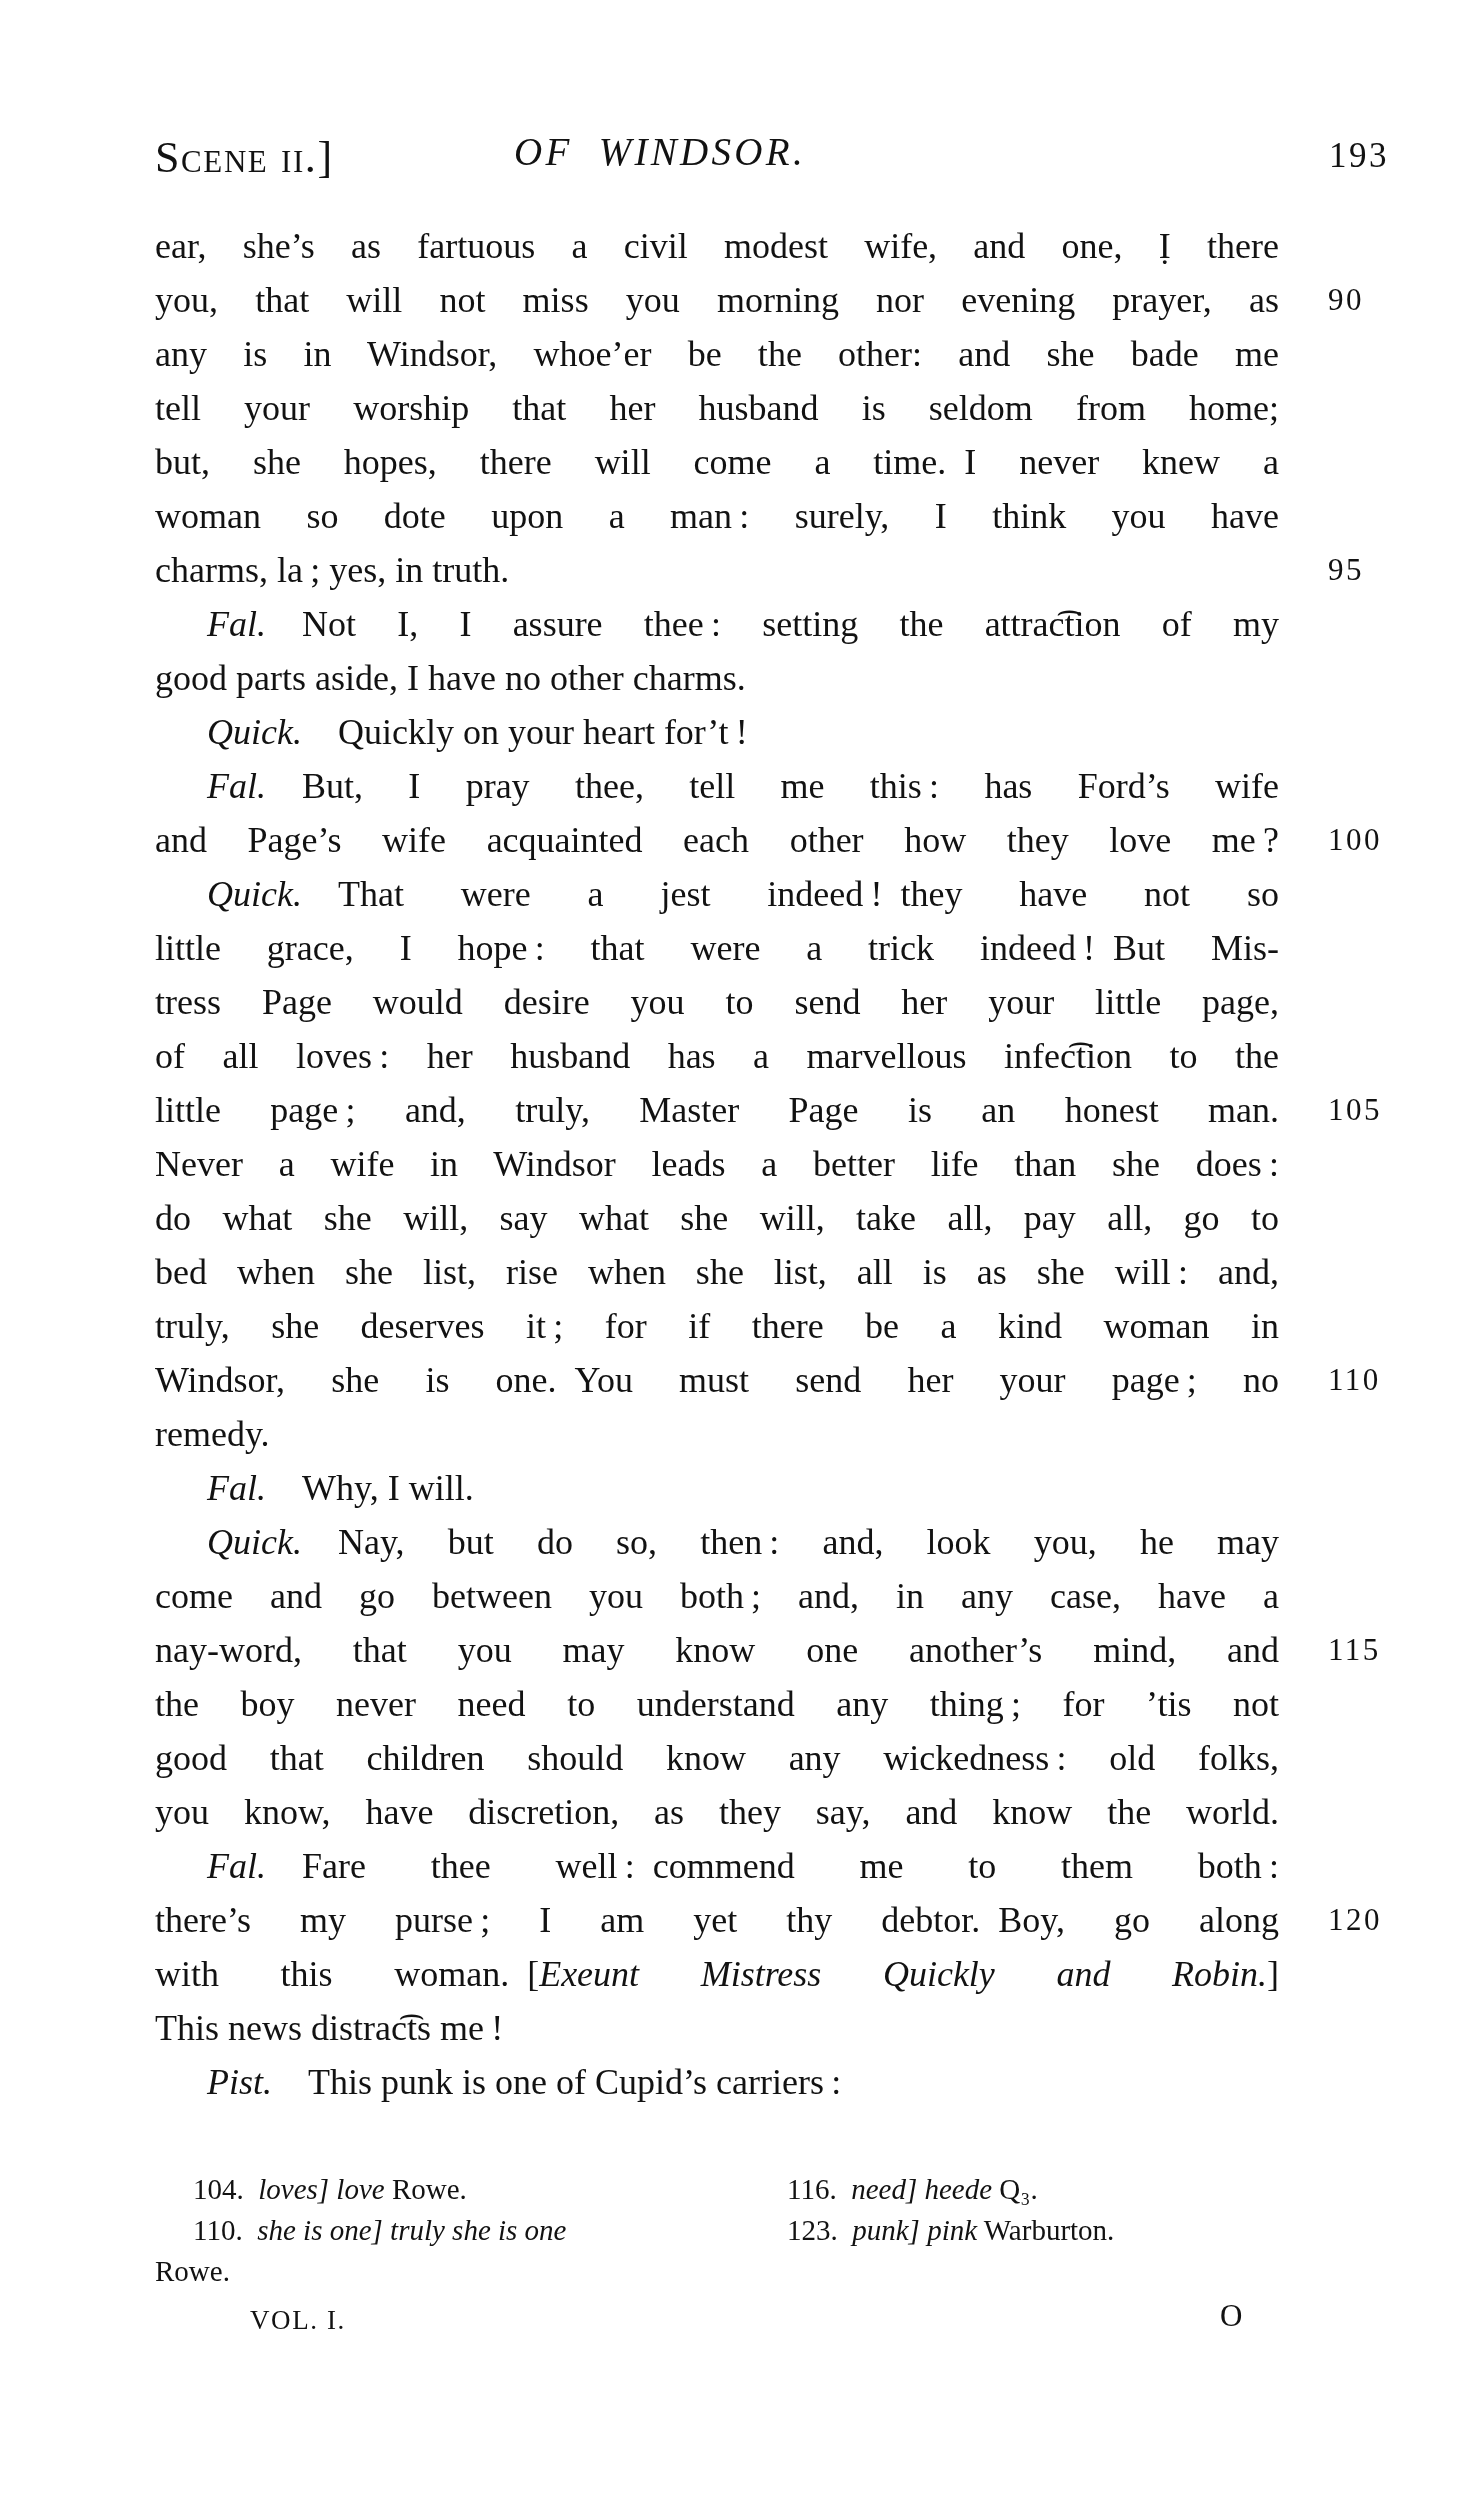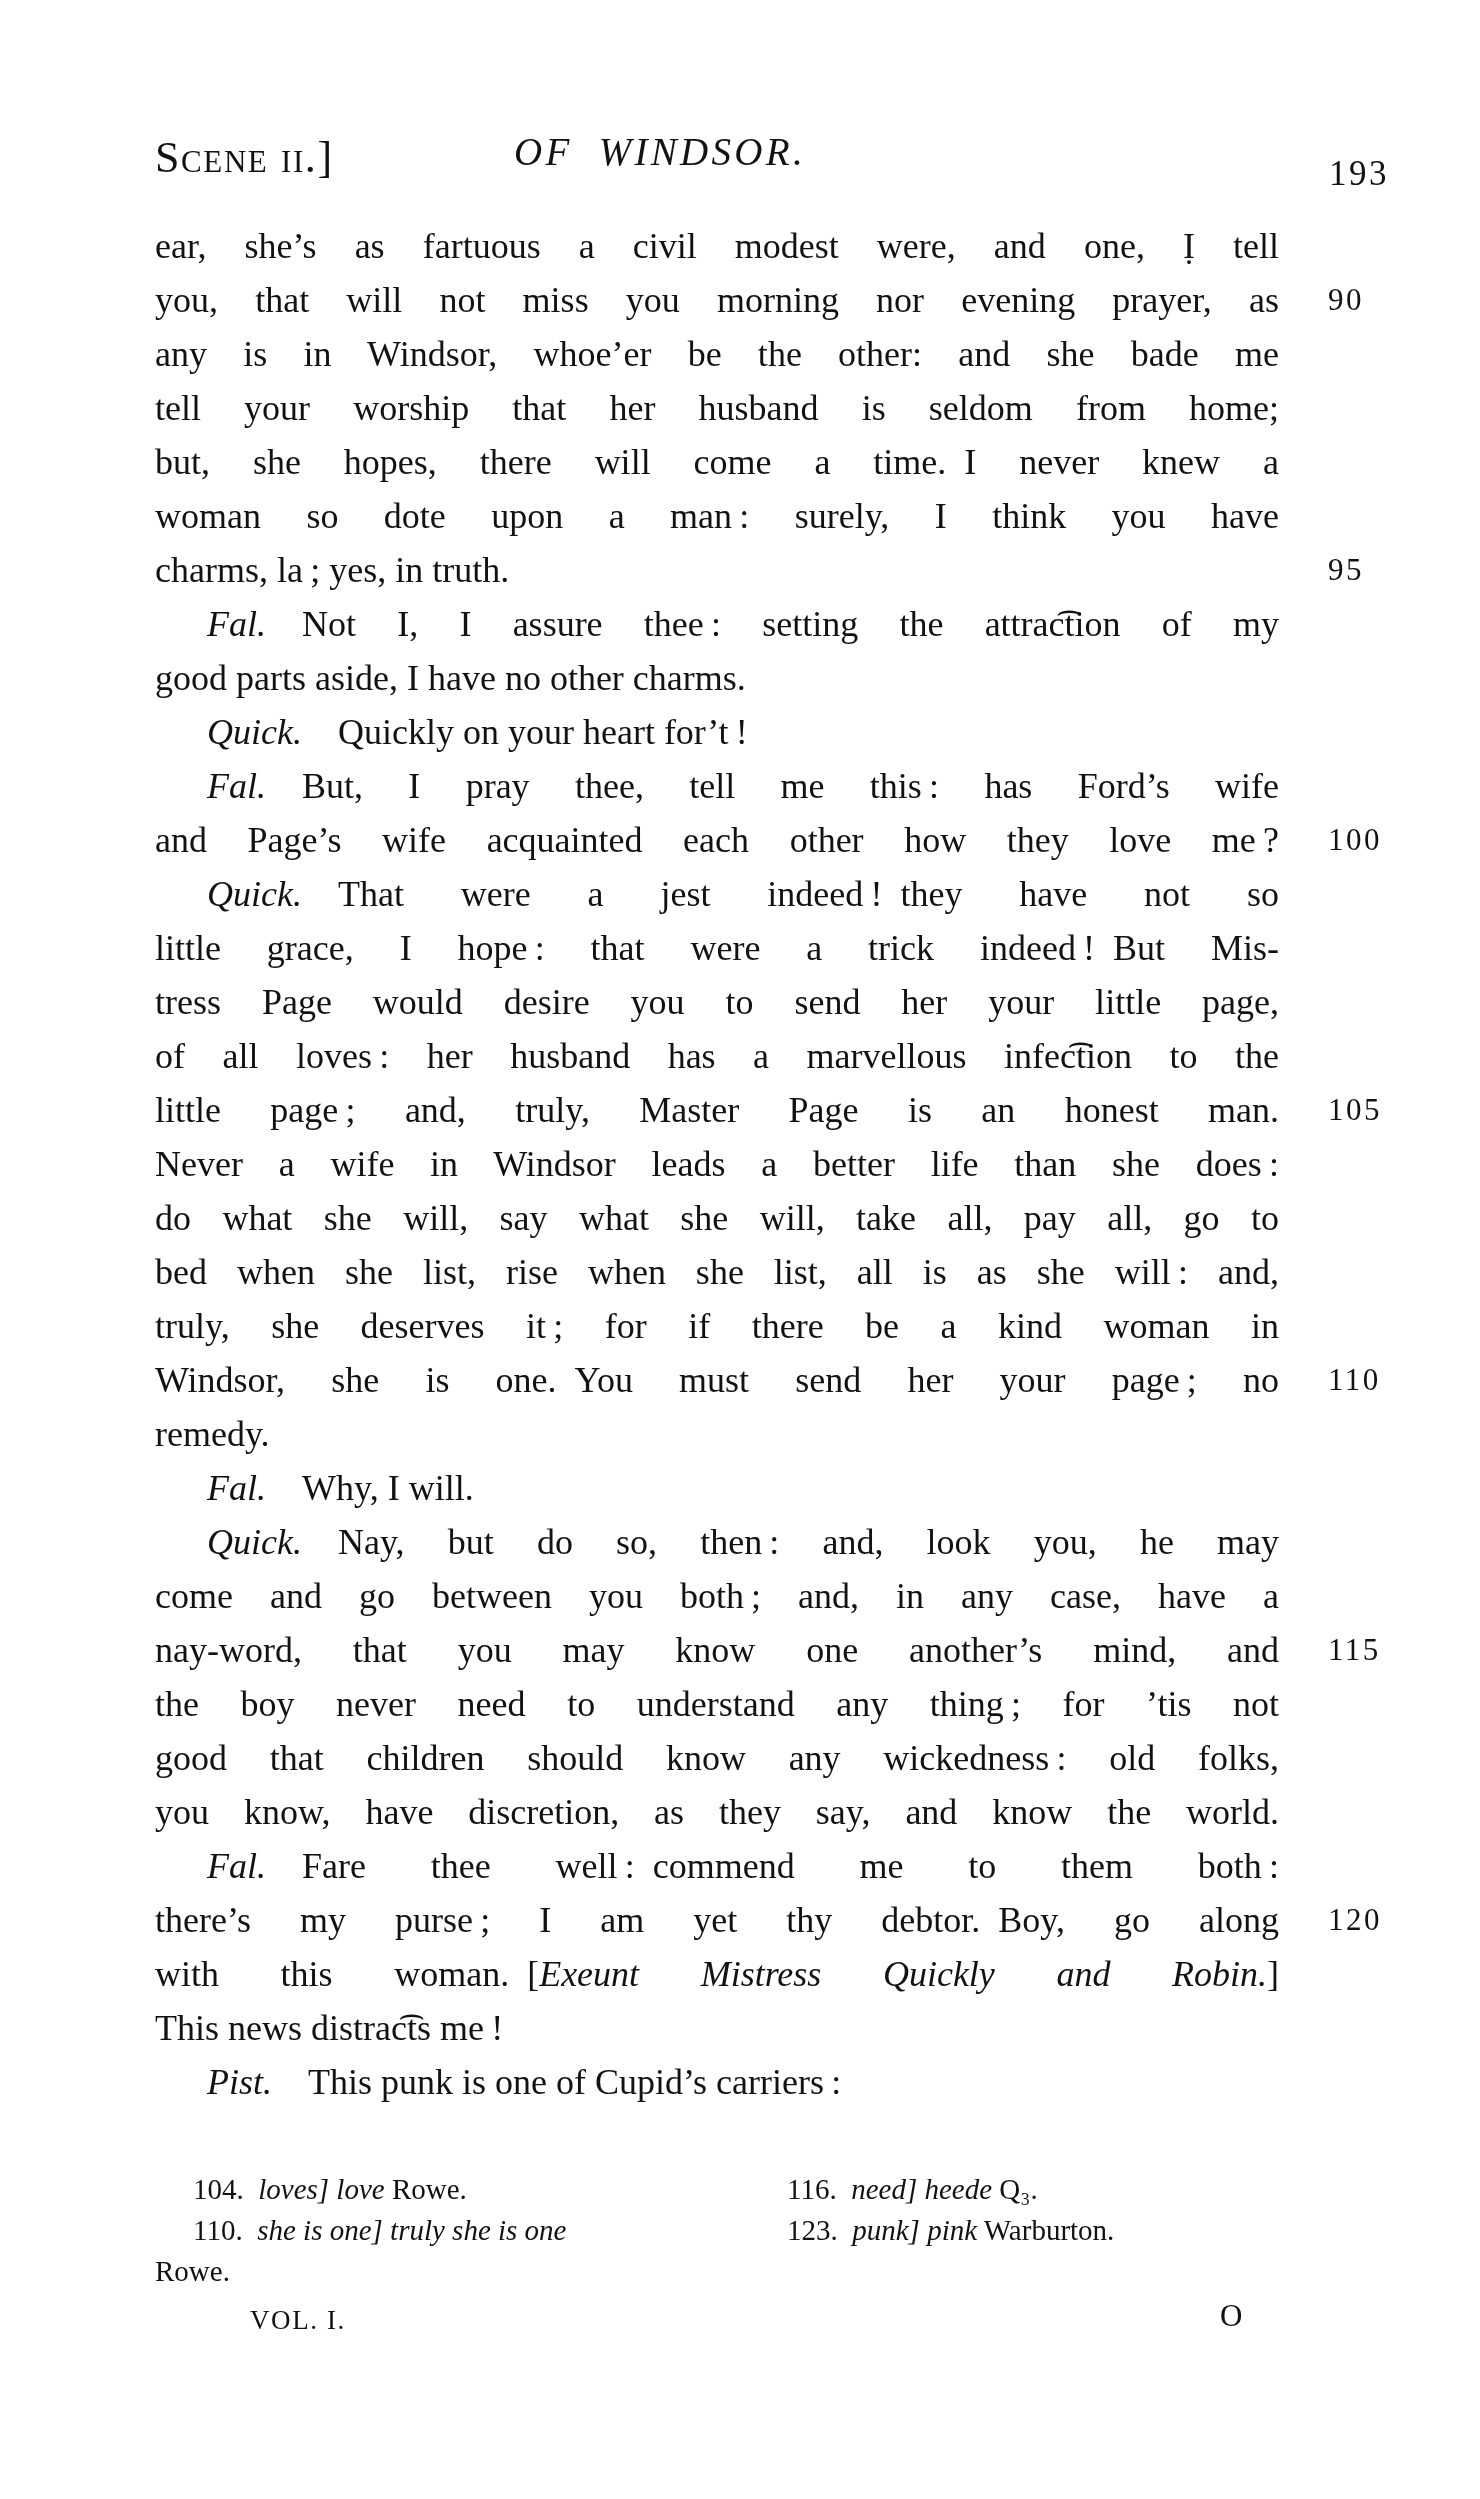--- a/index.html
+++ b/index.html
@@ -18,21 +18,21 @@
     position:absolute; left:155px; top:139px;
     font-size:44px; line-height:38px;
     font-variant:small-caps; letter-spacing:1.6px;
   }
   .hdr-title {
     position:absolute; left:514px; top:129px;
     font-size:39px; line-height:46px;
     font-style:italic; letter-spacing:3.3px; word-spacing:13px;text-align:right;
   }
   .hdr-page {
-    position:absolute; right:92px; top:153px;
+    position:absolute; right:92px; top:135px;
     font-size:35px; line-height:41px; letter-spacing:2.5px;
   }
 
   
   #body-lines {
     position:absolute; left:155px; top:219px; width:1124px;
   }
   .line {
     position:relative;
     height:54px; line-height:54px;
@@ -70,21 +70,21 @@
 
 <div class="page">
 
   <div>
     <span class="hdr-scene">Scene ii.]</span>
     <span class="hdr-title">OF WINDSOR.</span>
     <span class="hdr-page">193</span>
   </div>
 
   <div id="body-lines">
-      <div class="line j"><span>ear, she’s as fartuous a civil modest were, and one, Ị tell</span></div>
+      <div class="line j"><span>ear, she’s as fartuous a civil modest wife, and one, Ị there</span></div>
       <div class="line j"><span>you, that will not miss you morning nor evening prayer, as</span><span class="lineno">90</span></div>
       <div class="line j"><span>any is in Windsor, whoe’er be the other: and she bade me</span></div>
       <div class="line j"><span>tell your worship that her husband is seldom from home;</span></div>
       <div class="line j"><span>but, she hopes, there will come a time. I never knew a</span></div>
       <div class="line j"><span>woman so dote upon a man : surely, I think you have</span></div>
       <div class="line"><span>charms, la ; yes, in truth.</span><span class="lineno">95</span></div>
       <div class="line j indent"><i>Fal.</i><span> Not I, I assure thee : setting the attrac͡tion of my</span></div>
       <div class="line"><span>good parts aside, I have no other charms.</span></div>
       <div class="line indent"><i>Quick.</i><span> Quickly on your heart for’t !</span></div>
       <div class="line j indent"><i>Fal.</i><span> But, I pray thee, tell me this : has Ford’s wife</span></div>

